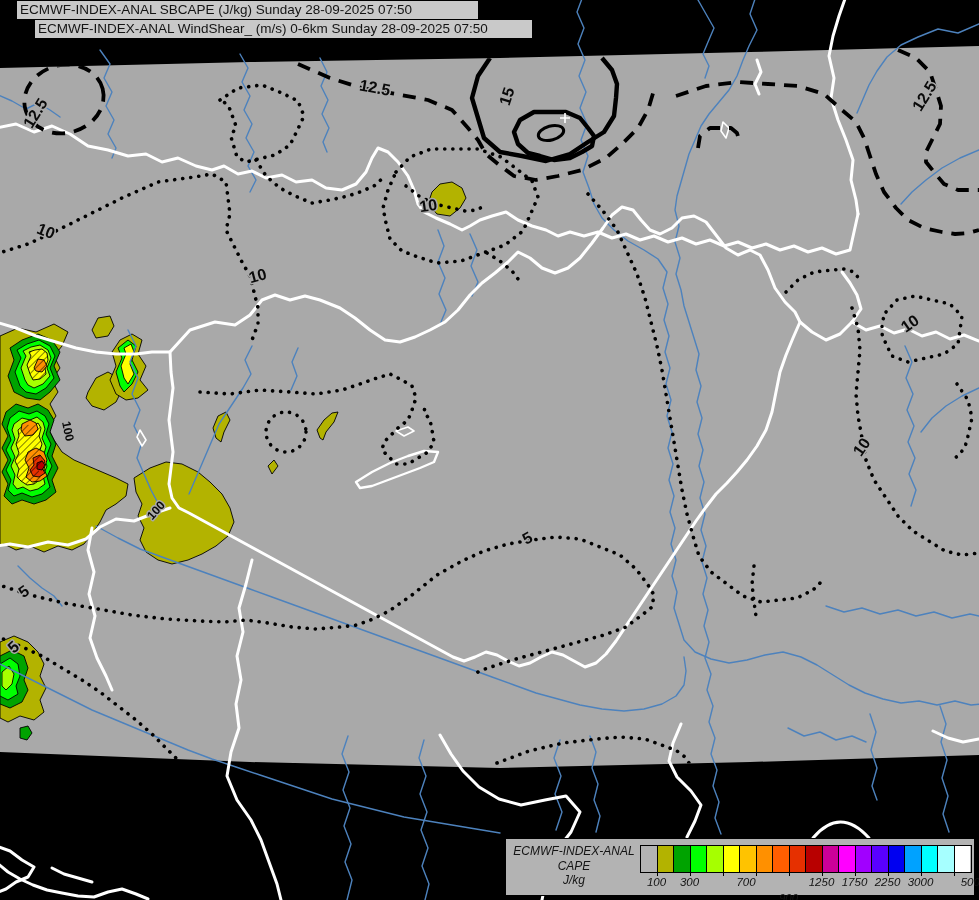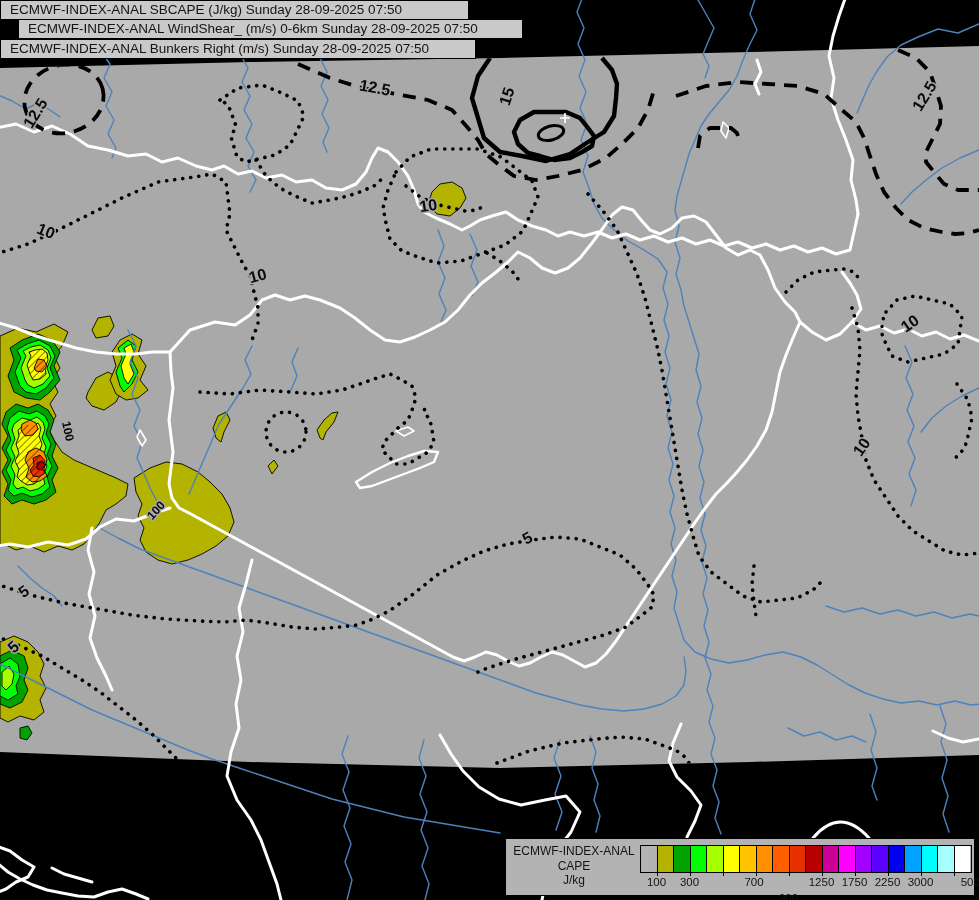--- a/index.html
+++ b/index.html
@@ -1,28 +1,28 @@
 <!DOCTYPE html>
 <html><head>
 <meta charset="utf-8">
 <style>
   html,body{margin:0;padding:0;background:#000;}
   #stage{position:relative;width:979px;height:900px;overflow:hidden;background:#000;
          font-family:"Liberation Sans",sans-serif;}
   #mapsvg{position:absolute;left:0;top:0;}
   
-  .titlebox{position:absolute;left:0;height:18px;line-height:18px;background:#c9c9c9;
-            border:1px solid #000;color:#141414;font-size:13.5px;padding-left:9px;
+  .titlebox{position:absolute;left:16px;height:18px;line-height:18px;background:#c9c9c9;
+            border:1px solid #000;color:#141414;font-size:13.5px;padding-left:3px;
             white-space:nowrap;z-index:6;letter-spacing:0px;}
   #title1{top:0;width:458px;}
   #title2{top:19px;width:494px;margin-left:18px;}
   #title3{top:39px;width:465px;}
   
   #legend{position:absolute;left:505px;top:838px;width:468px;height:56px;background:#b3b3b3;
-          border:1px solid #000;z-index:6;color:#141414;}
+          border:1px solid #000;z-index:6;color:#141414;font-style:italic;}
   #legend-titles{position:absolute;left:4px;top:5px;width:128px;text-align:center;
                  font-size:12px;line-height:14.5px;}
   #colorbar{position:absolute;left:134px;top:6px;width:330px;}
   #swatchrow{display:flex;border:1px solid #000;width:330px;height:26px;box-sizing:content-box;}
   .swatch{width:15.5px;height:26px;border-right:1px solid #000;flex:none;}
   .swatch:last-child{border-right:none;}
   #labelrow{position:relative;height:18px;}
   .ticklabel{position:absolute;top:3px;transform:translateX(-50%);font-size:11.5px;color:#141414;}
   .tickmark{position:absolute;top:-1px;width:1px;height:4px;background:#000;}
   .clabel{fill:#0a0a0a;font-family:"Liberation Sans",sans-serif;font-weight:bold;
@@ -198,21 +198,20 @@
         </g>
   </g>
 
   <g stroke="#fff" stroke-width="1.6">
     <path d="M560,118 L570,118 M565,113 L565,123"></path>
   </g>
 </svg>
 
 <div class="titlebox" id="title1">ECMWF-INDEX-ANAL SBCAPE (J/kg) Sunday 28-09-2025 07:50</div>
 <div class="titlebox" id="title2">ECMWF-INDEX-ANAL WindShear_ (m/s) 0-6km Sunday 28-09-2025 07:50</div>
-<div class="titlebox" id="title3">ECMWF-INDEX-ANAL Bunkers Right (m/s) Sunday 28-09-2025 07:50</div>
 
 <div id="legend">
   <div id="legend-titles">
     <div>ECMWF-INDEX-ANAL</div>
     <div>CAPE</div>
     <div>J/kg</div>
   </div>
   <div id="colorbar">
     <div id="swatchrow">
           <div class="swatch" style="background: rgb(179, 179, 179);"></div>
@@ -237,21 +236,21 @@
           <div class="swatch" style="background: rgb(255, 255, 255);"></div>
         </div>
     <div id="labelrow">
           <div class="tickmark" style="left: 16.5px;"></div>
           <span class="ticklabel" style="left: 16.5px;">100</span>
           <div class="tickmark" style="left: 49.5px;"></div>
           <span class="ticklabel" style="left: 49.5px;">300</span>
           <div class="tickmark" style="left: 82.5px;"></div>
           <span class="ticklabel" style="left: 70px; margin-top: 41px;">500</span>
           <div class="tickmark" style="left: 115.5px;"></div>
-          <span class="ticklabel" style="left: 114px; text-align: right;">700</span>
+          <span class="ticklabel" style="left: 106px; text-align: right;">700</span>
           <div class="tickmark" style="left: 148.5px;"></div>
           <span class="ticklabel" style="left: 148.5px; margin-top: 16px;">900</span>
           <div class="tickmark" style="left: 181.5px;"></div>
           <span class="ticklabel" style="left: 181.5px;">1250</span>
           <div class="tickmark" style="left: 214.5px;"></div>
           <span class="ticklabel" style="left: 214.5px;">1750</span>
           <div class="tickmark" style="left: 247.5px;"></div>
           <span class="ticklabel" style="left: 247.5px;">2250</span>
           <div class="tickmark" style="left: 280.5px;"></div>
           <span class="ticklabel" style="left: 280.5px;">3000</span>

